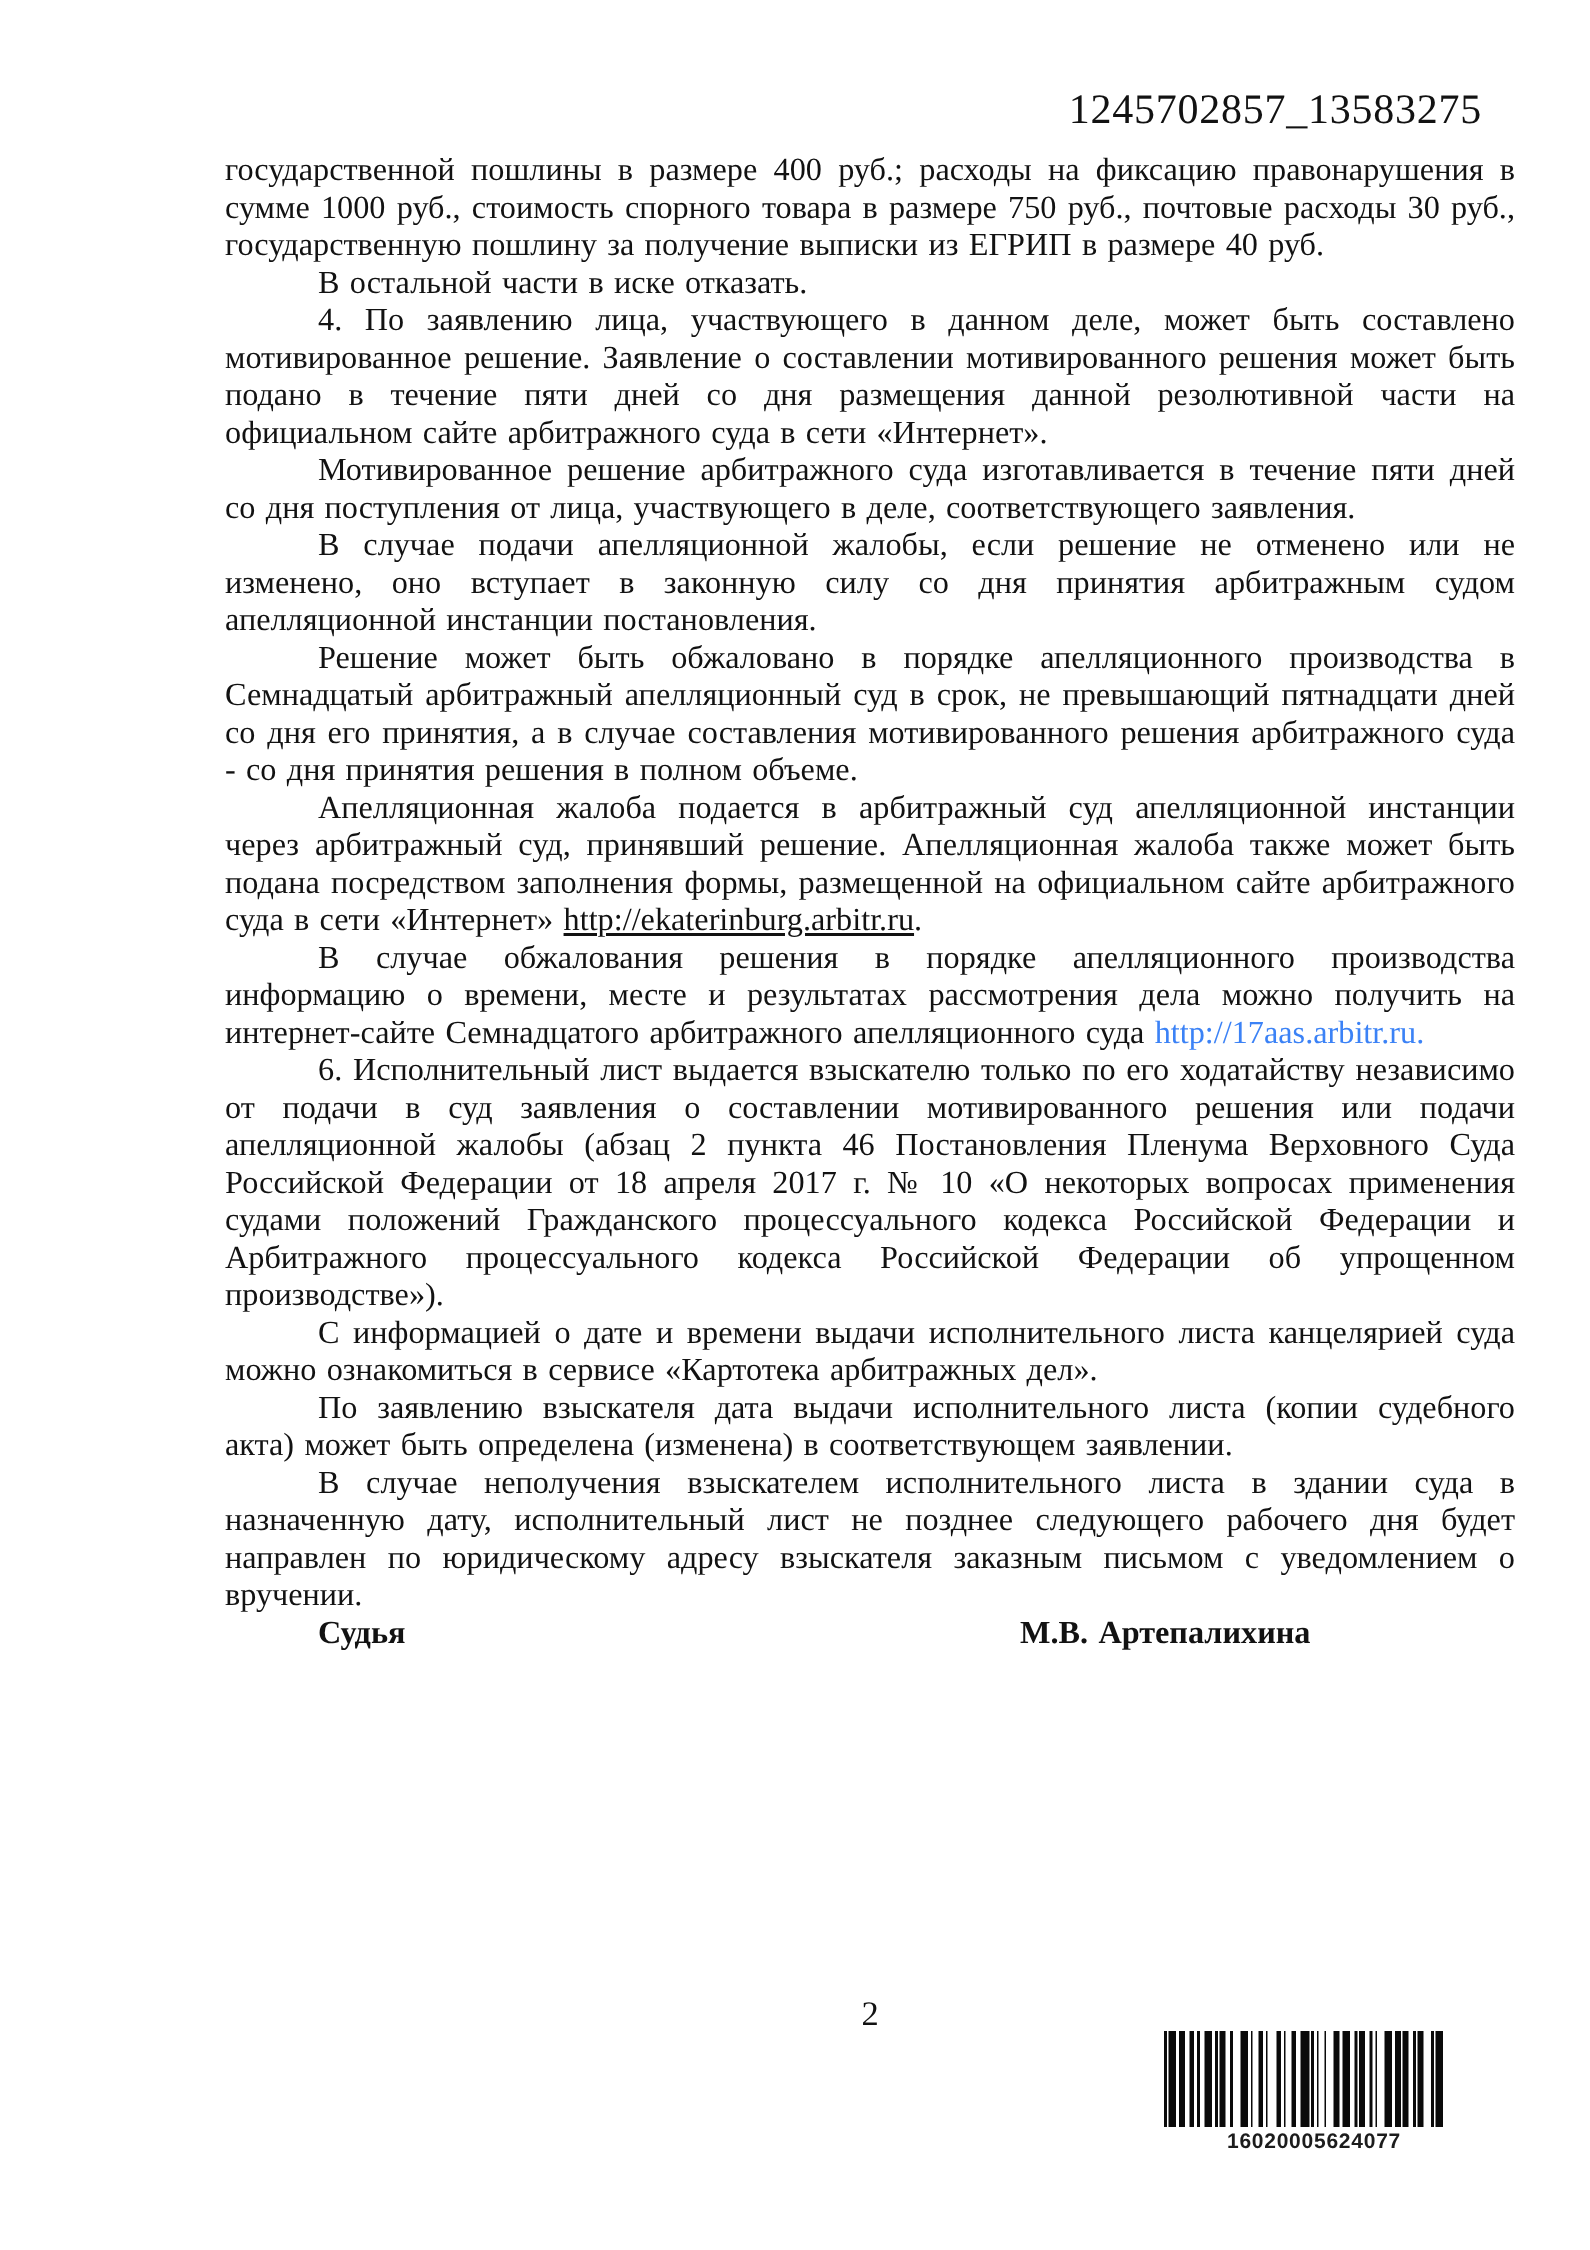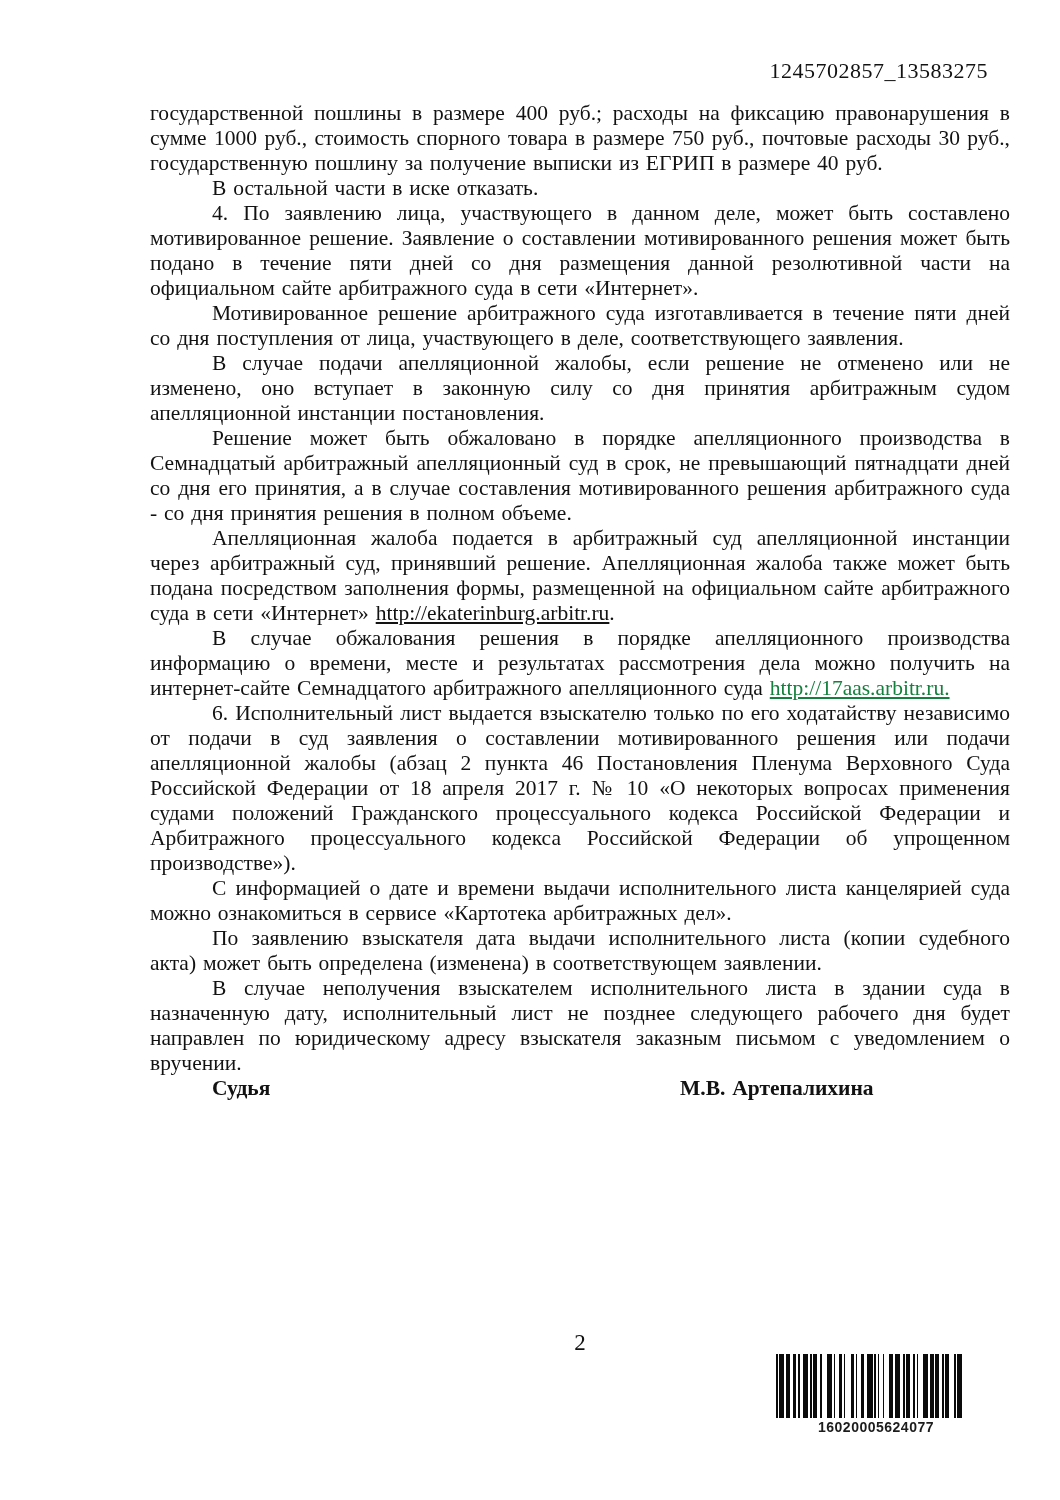--- a/index.html
+++ b/index.html
@@ -8,32 +8,32 @@
     position:relative;
     width:1060px; height:1500px;
     background:#ffffff;
     color:#121212;
     font-family:"Liberation Serif","DejaVu Serif",serif;
     overflow:hidden;
   }
   .doc-id {
     position:absolute; top:58px; left:150px; width:860px;
     text-align:right; padding-right:22px;
-    font-size:22px; letter-spacing:0.5px;
+    font-size:28px; letter-spacing:0.5px;
   }
   .body-text {
     position:absolute; top:101px; left:150px; width:860px;
     font-size:21.5px; line-height:25px;
     text-align:justify;
     word-spacing:1.5px;
   }
   .body-text p { text-indent:62px; }
   .body-text p.noindent { text-indent:0; }
   a.doclink { color:inherit; text-decoration:underline; cursor:pointer; }
-  a.bluelink { color:#15803d; text-decoration:underline; cursor:pointer; }
+  a.bluelink { color:#3b82f6; cursor:pointer; }
   .sig-row {
     position:relative; height:26px;
     font-weight:bold; text-align:left;
   }
   .sig-label { position:absolute; left:62px; }
   .sig-name  { position:absolute; left:530px; }
   .page-num {
     position:absolute; top:1330px; left:150px; width:860px;
     text-align:center; font-size:23px; z-index:3;
   }

